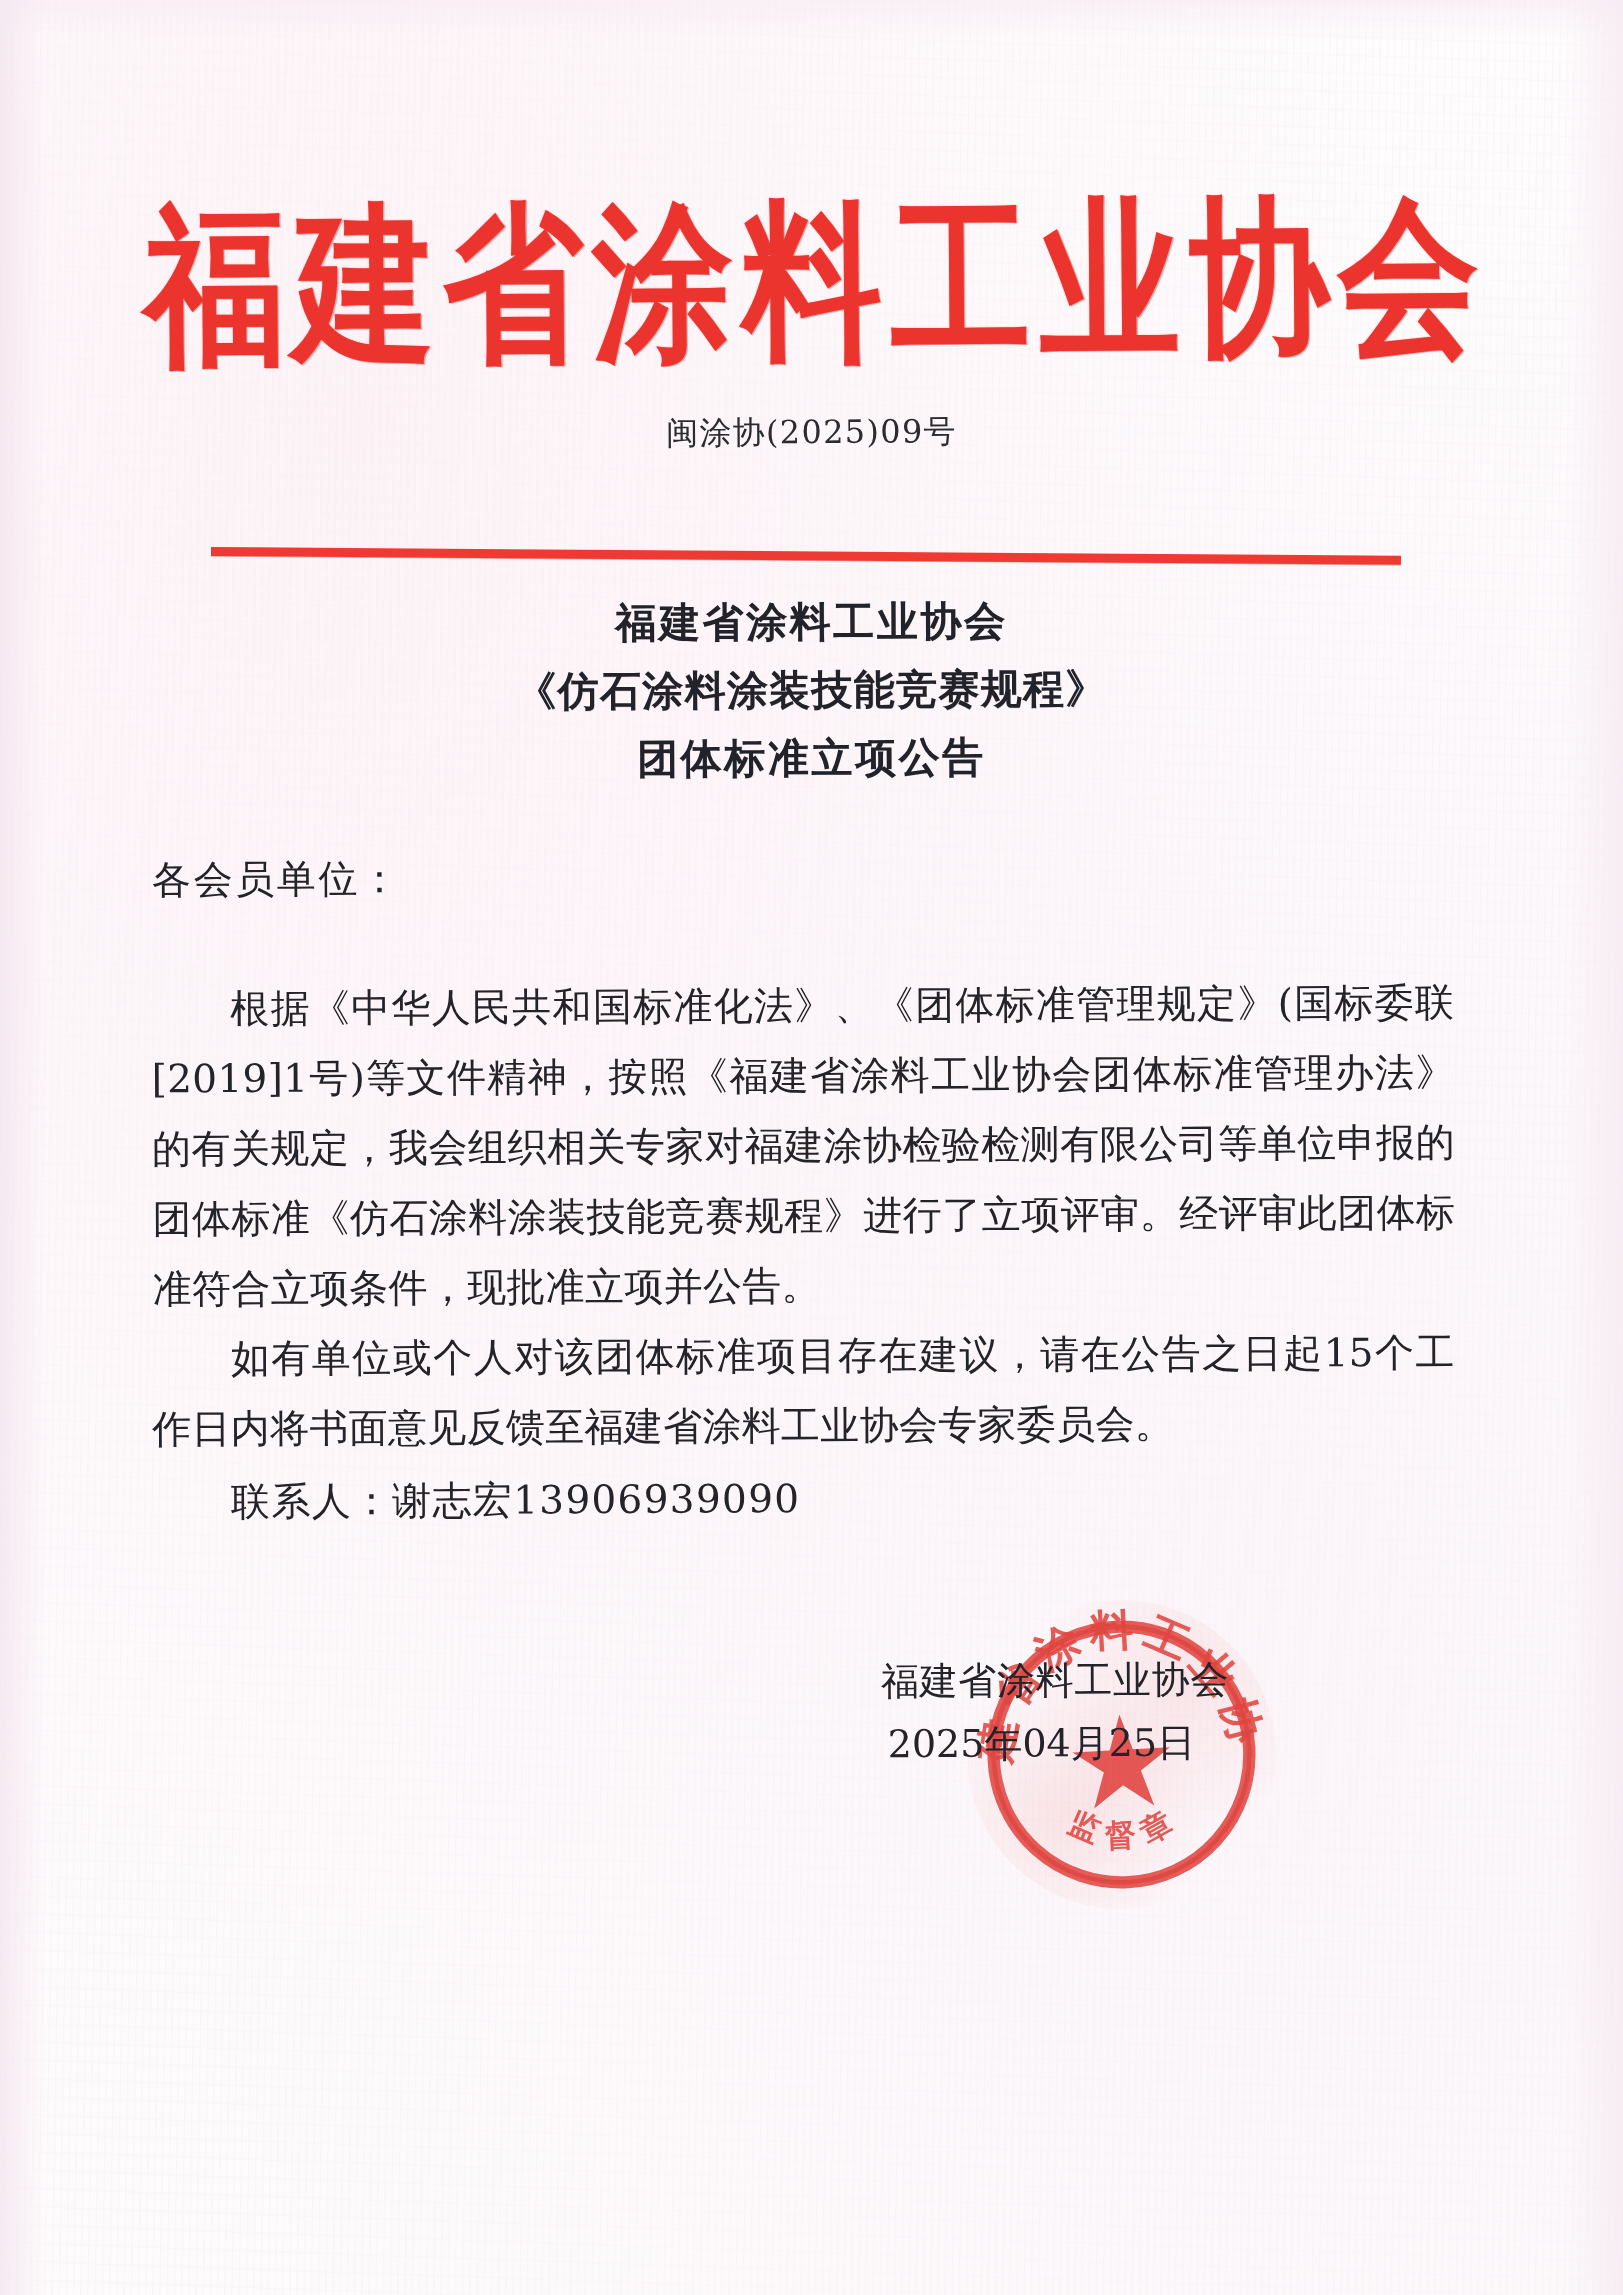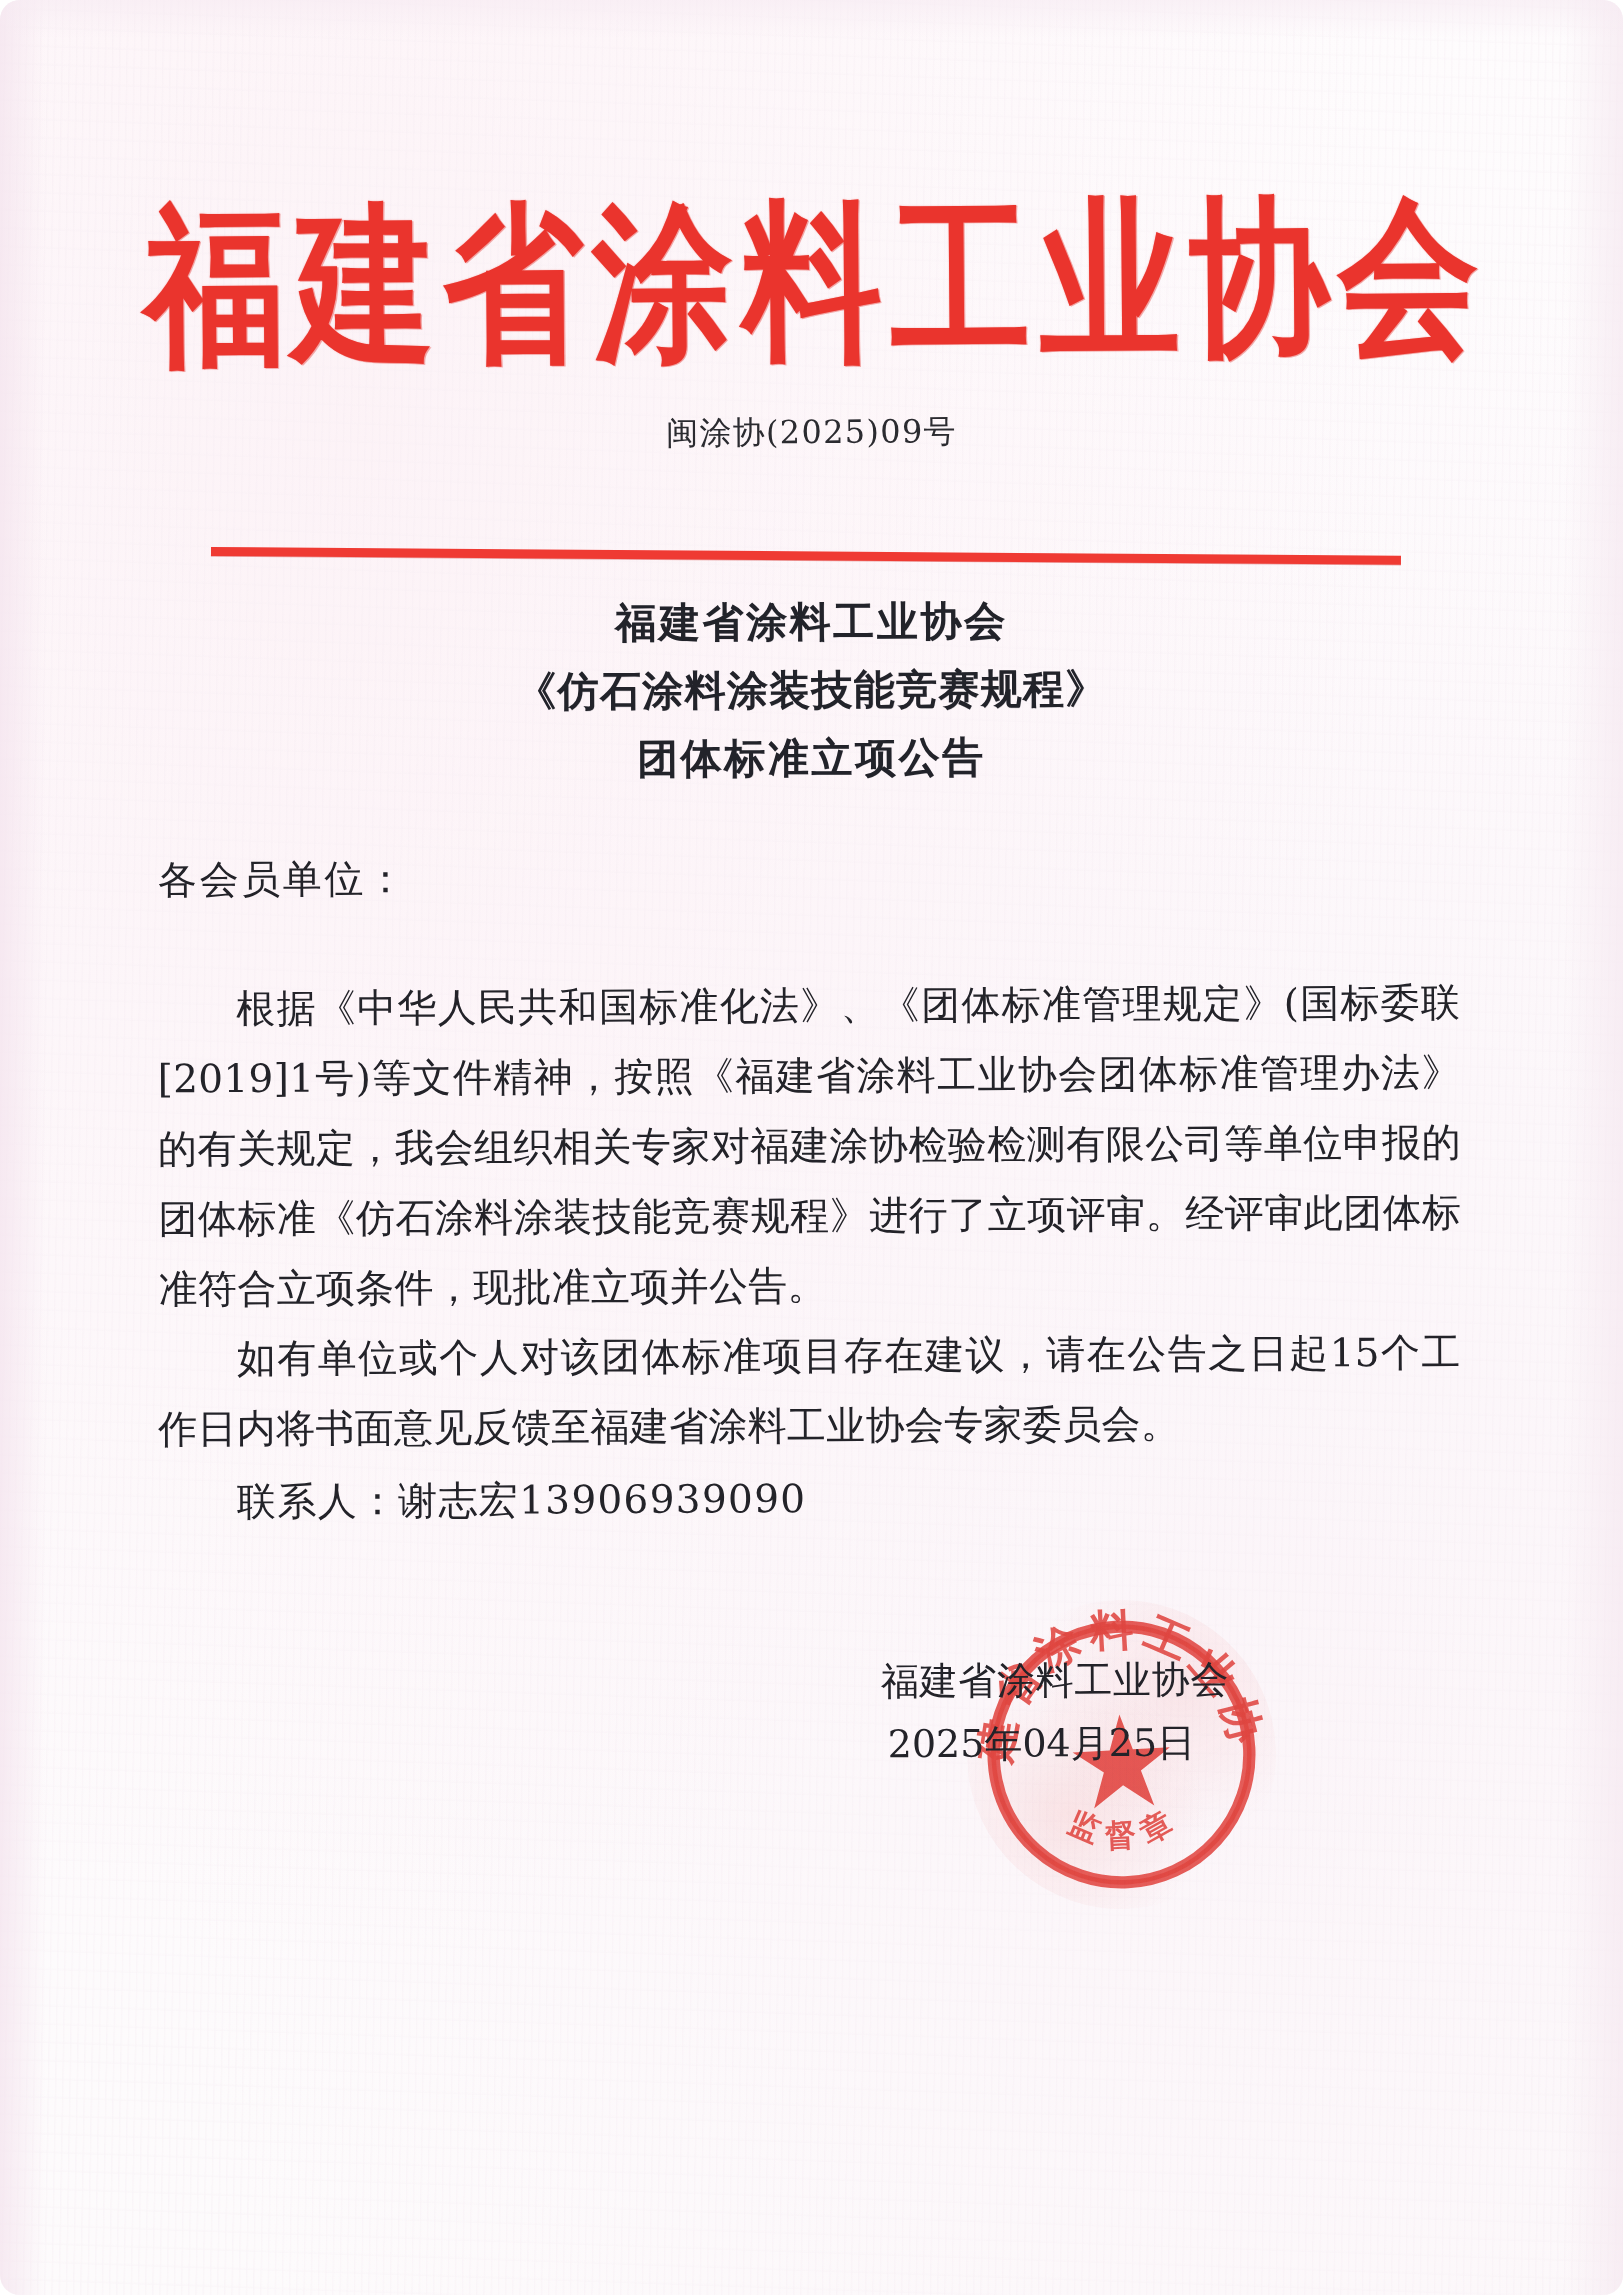--- a/index.html
+++ b/index.html
@@ -12,21 +12,20 @@
   .page {
     position: relative;
     width: 1623px;
     height: 2295px;
     background:
       radial-gradient(ellipse at 22% 18%, rgba(252,236,242,0.55) 0%, rgba(255,255,255,0) 58%),
       radial-gradient(ellipse at 78% 72%, rgba(250,240,246,0.5) 0%, rgba(255,255,255,0) 62%),
       linear-gradient(178deg, #fefcfd 0%, #fdfafc 40%, #fdfbfc 100%);
     overflow: hidden;
     font-family: "DejaVu Sans", "Liberation Sans", sans-serif;
-    border-radius: 20px;
     -webkit-font-smoothing: antialiased;
   }
 
   
   .paper-noise {
     position: absolute;
     inset: 0;
     pointer-events: none;
     opacity: .5;
     background:
@@ -127,21 +126,21 @@
     line-height: 68px;
     letter-spacing: 2.6px;
     transform: rotate(-0.3deg);
     text-shadow: 0.3px 0.3px 0 rgba(60,60,70,0.25);
   }
   .title-line.bracketed { letter-spacing: 1.3px; }
 
   
   .body-block {
     position: absolute;
-    left: 158px;
+    left: 152px;
     top: 842px;
     width: 1303px;
     font-family: "DejaVu Serif", "Liberation Serif", serif;
     color: #232329;
     font-size: 39px;
     line-height: 70px;
     letter-spacing: 0.3px;
   }
 
   .salutation {

